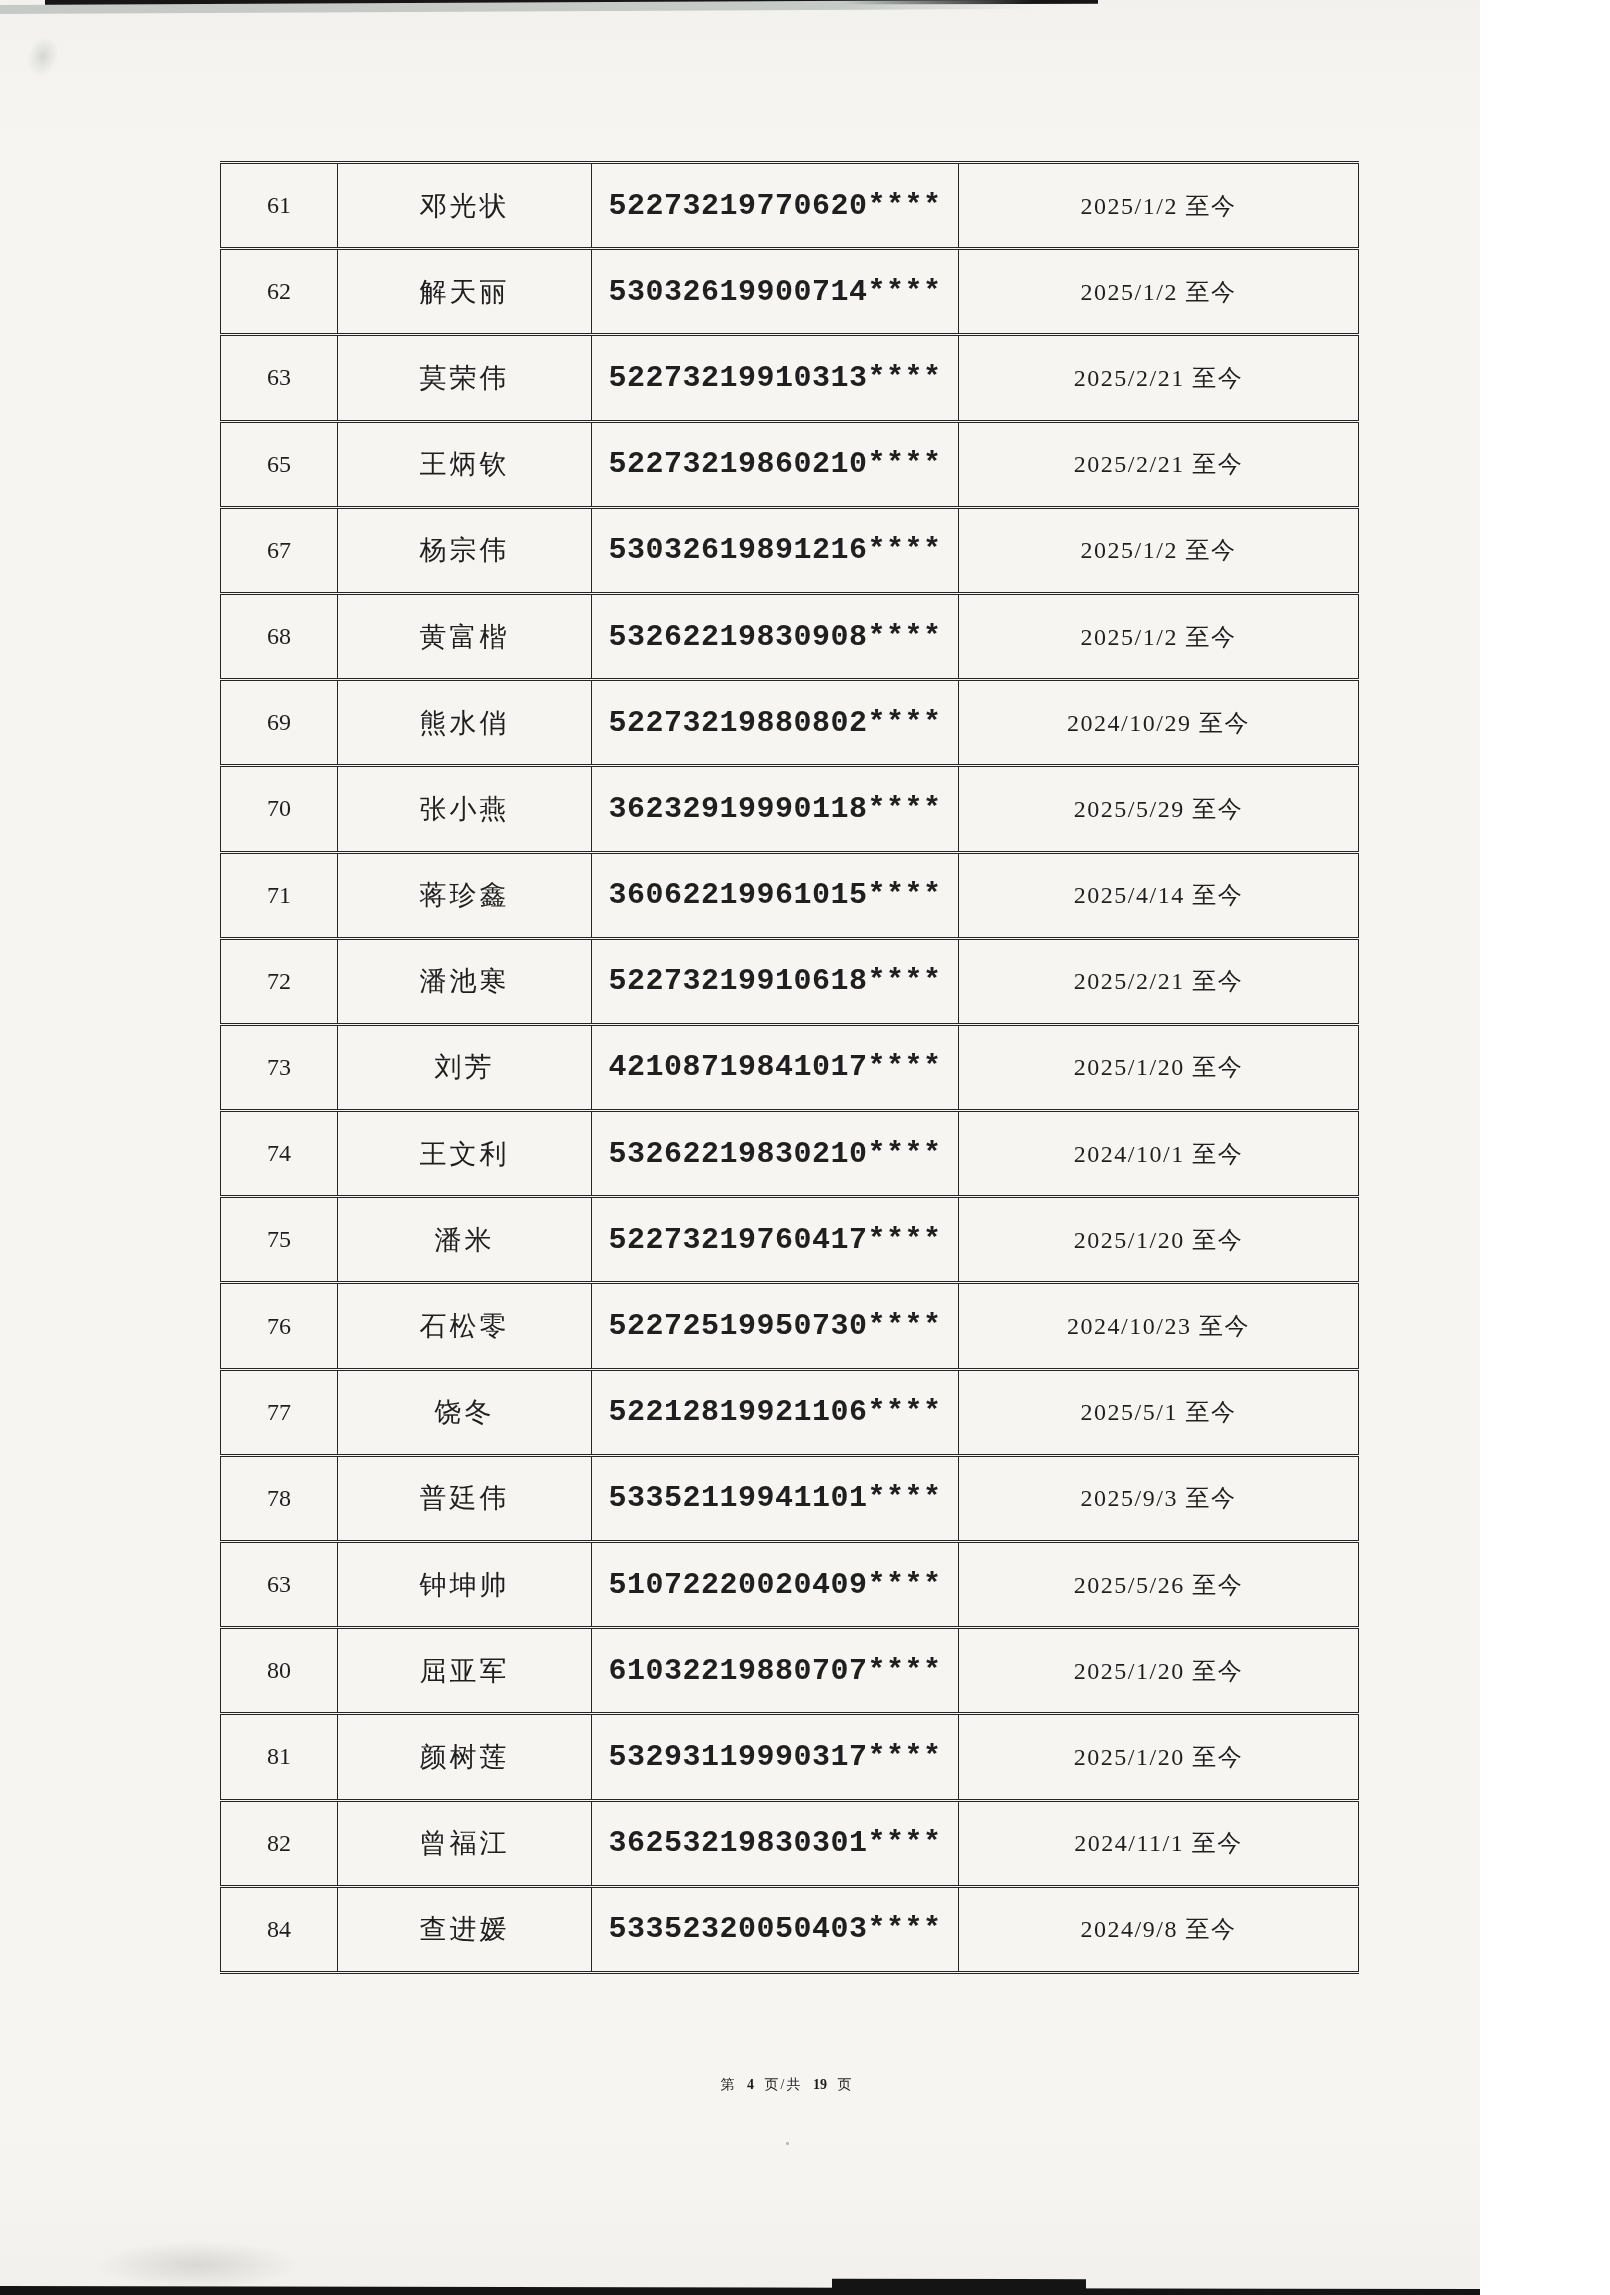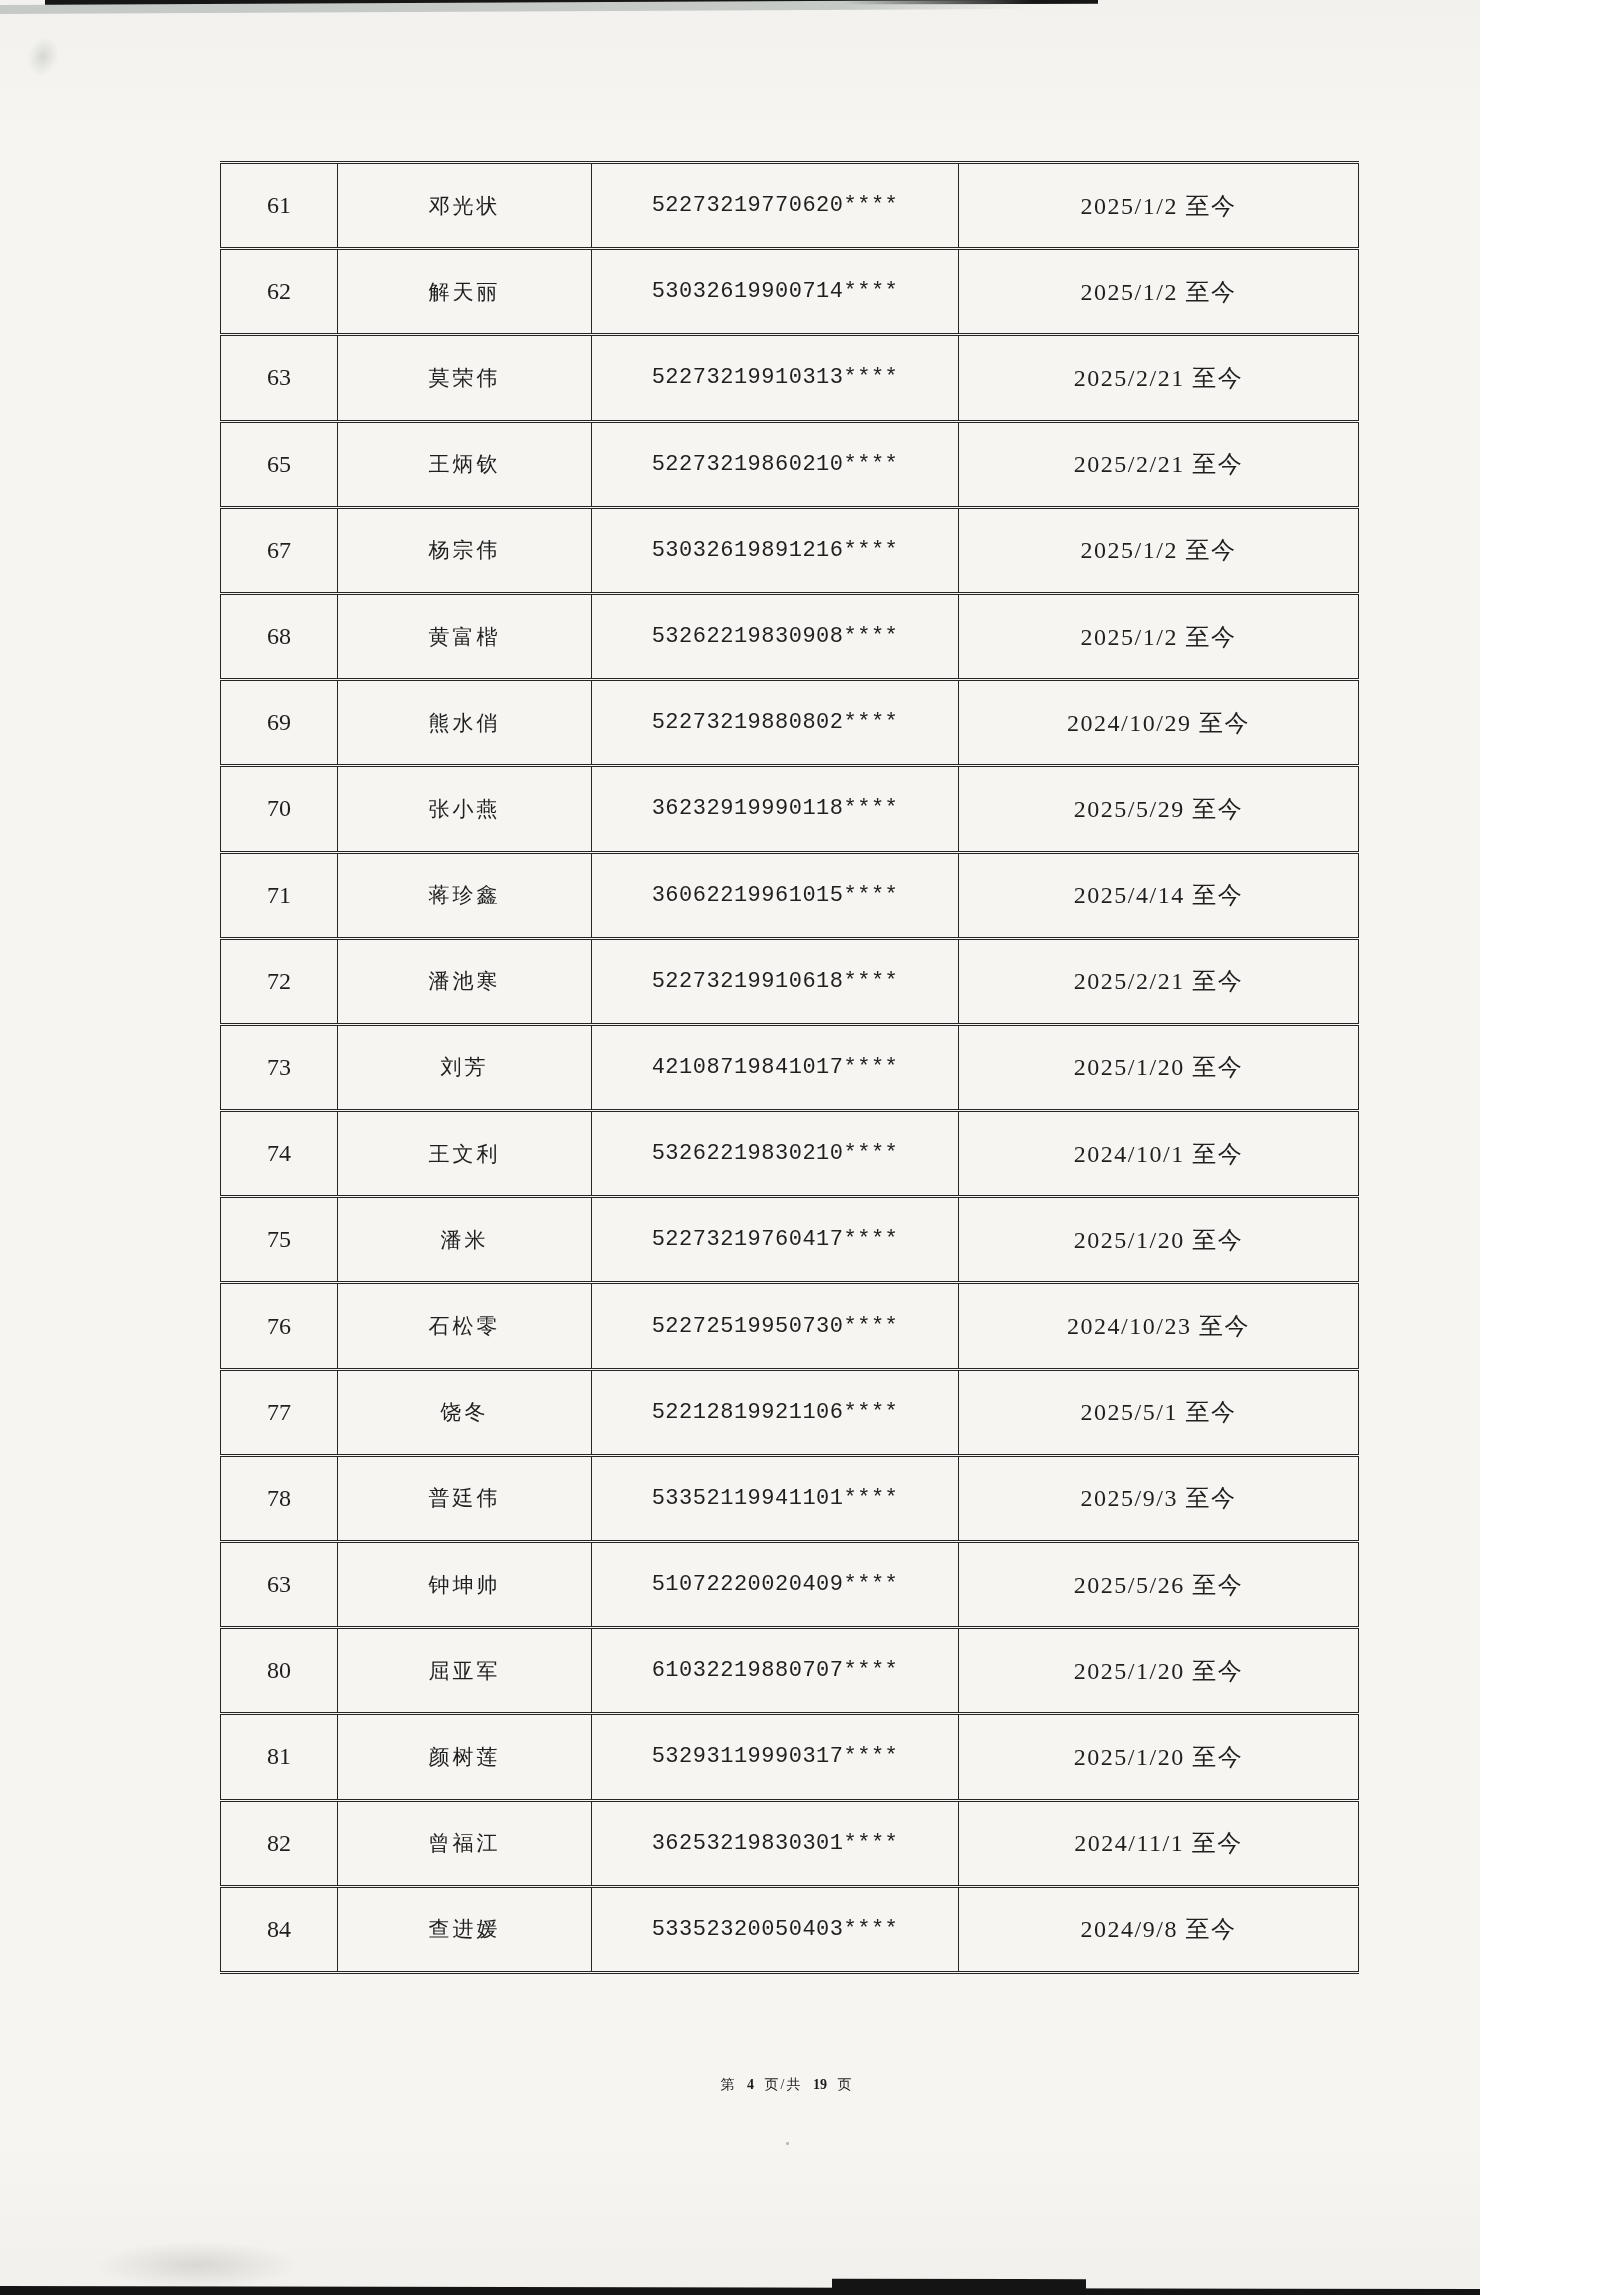--- a/index.html
+++ b/index.html
@@ -67,30 +67,30 @@
     padding: 0;
     color: #1f1f1f;
     white-space: nowrap;
     overflow: hidden;
   }
   td.col-no {
     font-size: 24px;
     color: #191919;
   }
   td.col-name {
-    font-size: 21px;
+    font-size: 27px;
     letter-spacing: 3px;
     color: #1d1d1d;
   }
   td.col-id {
     font-family: "Liberation Mono", "DejaVu Sans Mono", monospace;
-    font-size: 22px;
+    font-size: 30px;
     letter-spacing: 0.5px;
     color: #4f4f4f;
-    font-weight: 400;
+    font-weight: 700;
   }
   td.col-period {
     font-size: 24px;
     letter-spacing: 1.5px;
     color: #242424;
   }
 
   
   .footer {
     position: absolute;

